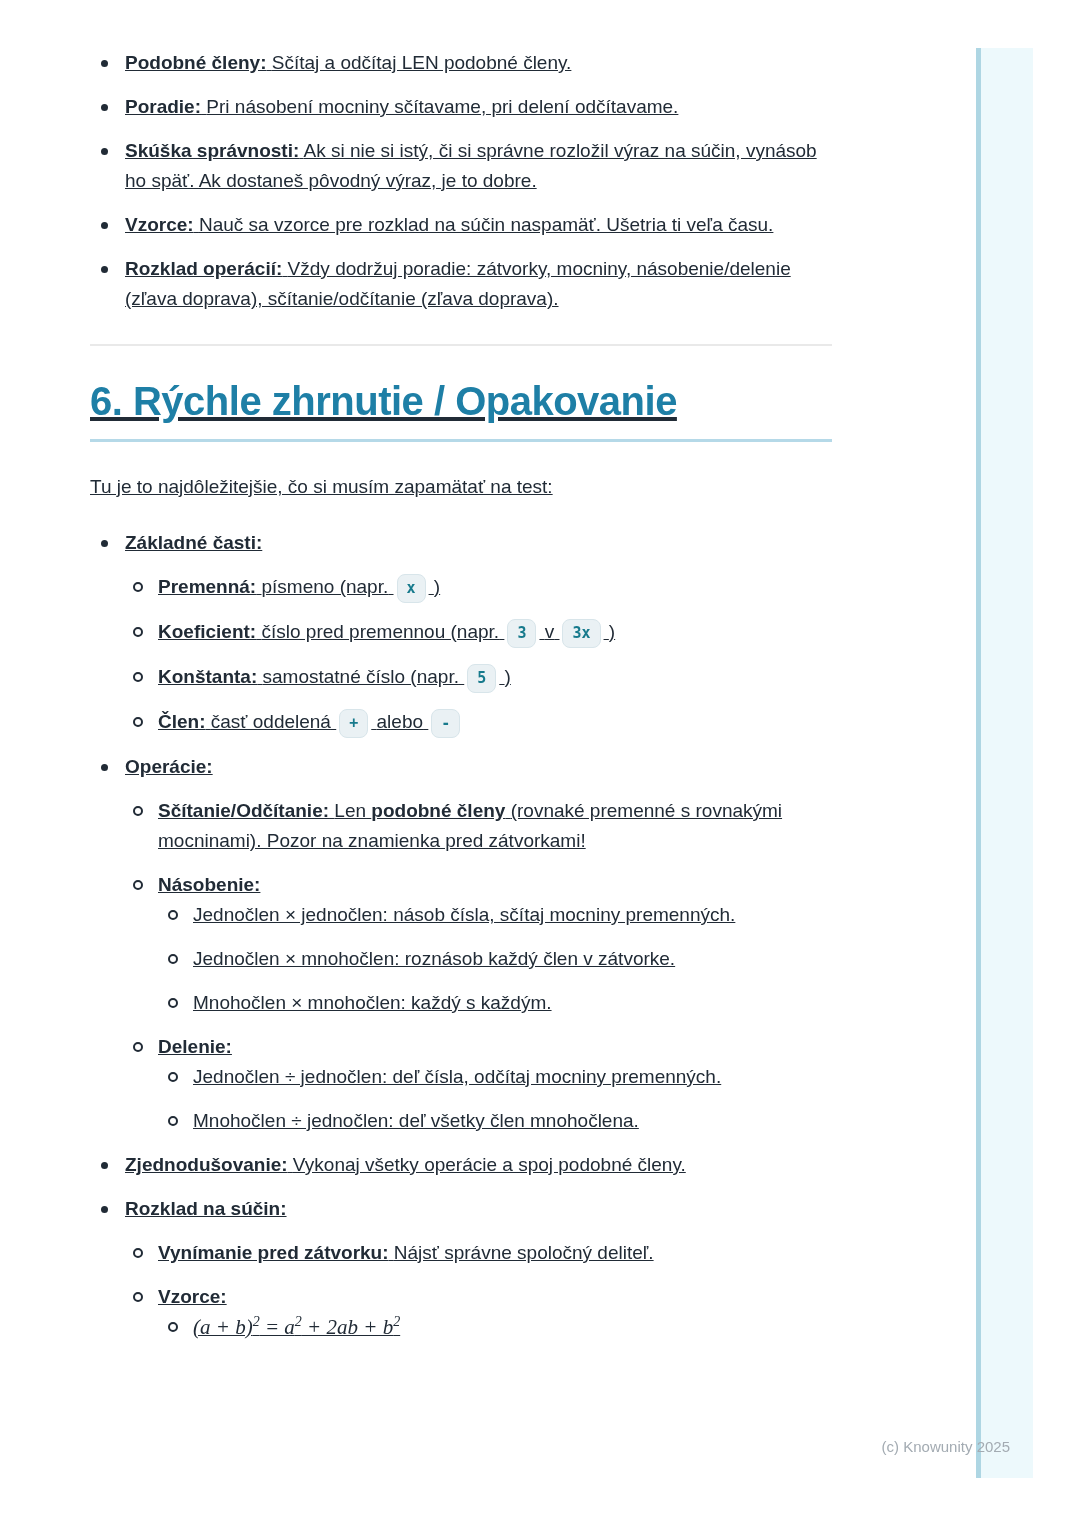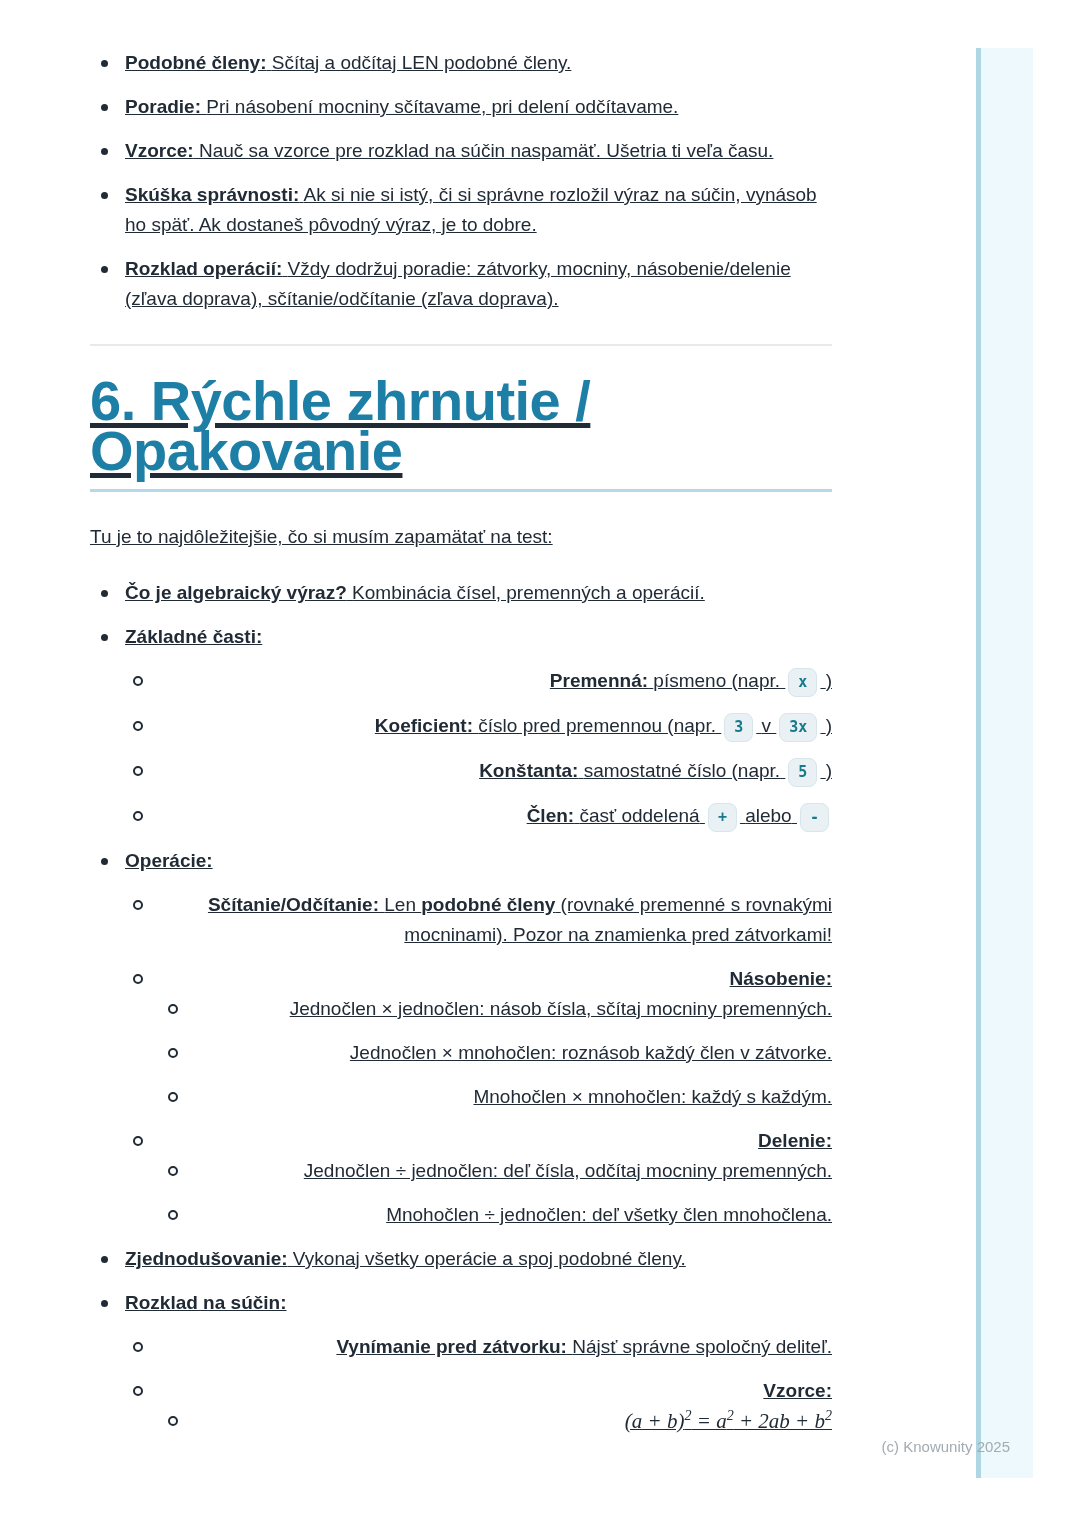--- a/index.html
+++ b/index.html
@@ -26,37 +26,37 @@
     font-size:19px;line-height:30px;text-decoration:underline;
   }
   ul{list-style:none;margin:0;padding:0;}
   li{position:relative;margin-bottom:14px;}
   .l1 > li{padding-left:35px;}
   .l1 > li::before{
     content:"";position:absolute;left:11px;top:12px;
     width:7px;height:7px;border-radius:50%;background:var(--body-text);
   }
   .l2{margin-top:14px;}
-  .l2 > li{padding-left:33px;margin-bottom:14px;text-align:right;}
+  .l2 > li{padding-left:33px;margin-bottom:14px;}
   .l2 > li::before{
     content:"";position:absolute;left:8px;top:10px;
     width:6px;height:6px;border-radius:50%;
     border:2px solid var(--body-text);background:transparent;
   }
   .l3{margin-top:0;}
   .l3 > li{padding-left:35px;margin-bottom:14px;}
   .l3 > li::before{
     content:"";position:absolute;left:10px;top:10px;
     width:6px;height:6px;border-radius:50%;
     border:2px solid var(--body-text);background:transparent;
   }
   .b{font-weight:700;}
   .divider{border:none;border-top:2px solid var(--divider);margin:30px 0 0 0;}
   .section-title{
-    font-size:56px;line-height:50px;font-weight:700;letter-spacing:-0.5px;
+    font-size:40px;line-height:50px;font-weight:700;letter-spacing:-0.5px;
     color:var(--accent-heading);
     margin:30px 0 0 0;padding-bottom:13px;
     border-bottom:3px solid var(--heading-underline);
   }
   .intro{margin:30px 0 26px 0;}
   .badge{
     display:inline-block;
     font-family:"DejaVu Sans Mono", monospace;font-weight:700;
     font-size:15px;line-height:20px;
     padding:3px 9px 4px 9px;margin:0 3px;
@@ -88,45 +88,41 @@
   <ul class="l1">
     <li>
       <span class="b">Podobné členy:</span>
       <span>Sčítaj a odčítaj LEN podobné členy.</span>
     </li>
     <li>
       <span class="b">Poradie:</span>
       <span>Pri násobení mocniny sčítavame, pri delení odčítavame.</span>
     </li>
     <li>
+      <span class="b">Skúška správnosti:</span>
+      <span>Ak si nie si istý, či si správne rozložil výraz na súčin, vynásob ho späť. Ak dostaneš pôvodný výraz, je to dobre.</span>
+    </li>
+    <li>
       <span class="b">Vzorce:</span>
       <span>Nauč sa vzorce pre rozklad na súčin naspamäť. Ušetria ti veľa času.</span>
     </li>
     <li>
-      <span class="b">Skúška správnosti:</span>
-      <span>Ak si nie si istý, či si správne rozložil výraz na súčin, vynásob ho späť. Ak dostaneš pôvodný výraz, je to dobre.</span>
-    </li>
-    <li>
       <span class="b">Rozklad operácií:</span>
       <span>Vždy dodržuj poradie: zátvorky, mocniny, násobenie/delenie (zľava doprava), sčítanie/odčítanie (zľava doprava).</span>
     </li>
   </ul>
 
   <hr class="divider">
 
   <h2 class="section-title">6. Rýchle zhrnutie / Opakovanie</h2>
 
   <p class="intro">Tu je to najdôležitejšie, čo si musím zapamätať na test:</p>
 
   <ul class="l1">
 
-    <li>
-      <span class="b">Čo je algebraický výraz?</span>
-      <span>Kombinácia čísel, premenných a operácií.</span>
-    </li>
 
     <li>
       <span class="b">Základné časti:</span>
       <ul class="l2">
         <li>
           <span class="b">Premenná:</span>
           <span>písmeno (napr.</span>
           <code class="badge">x</code>
           <span>)</span>
         </li>

